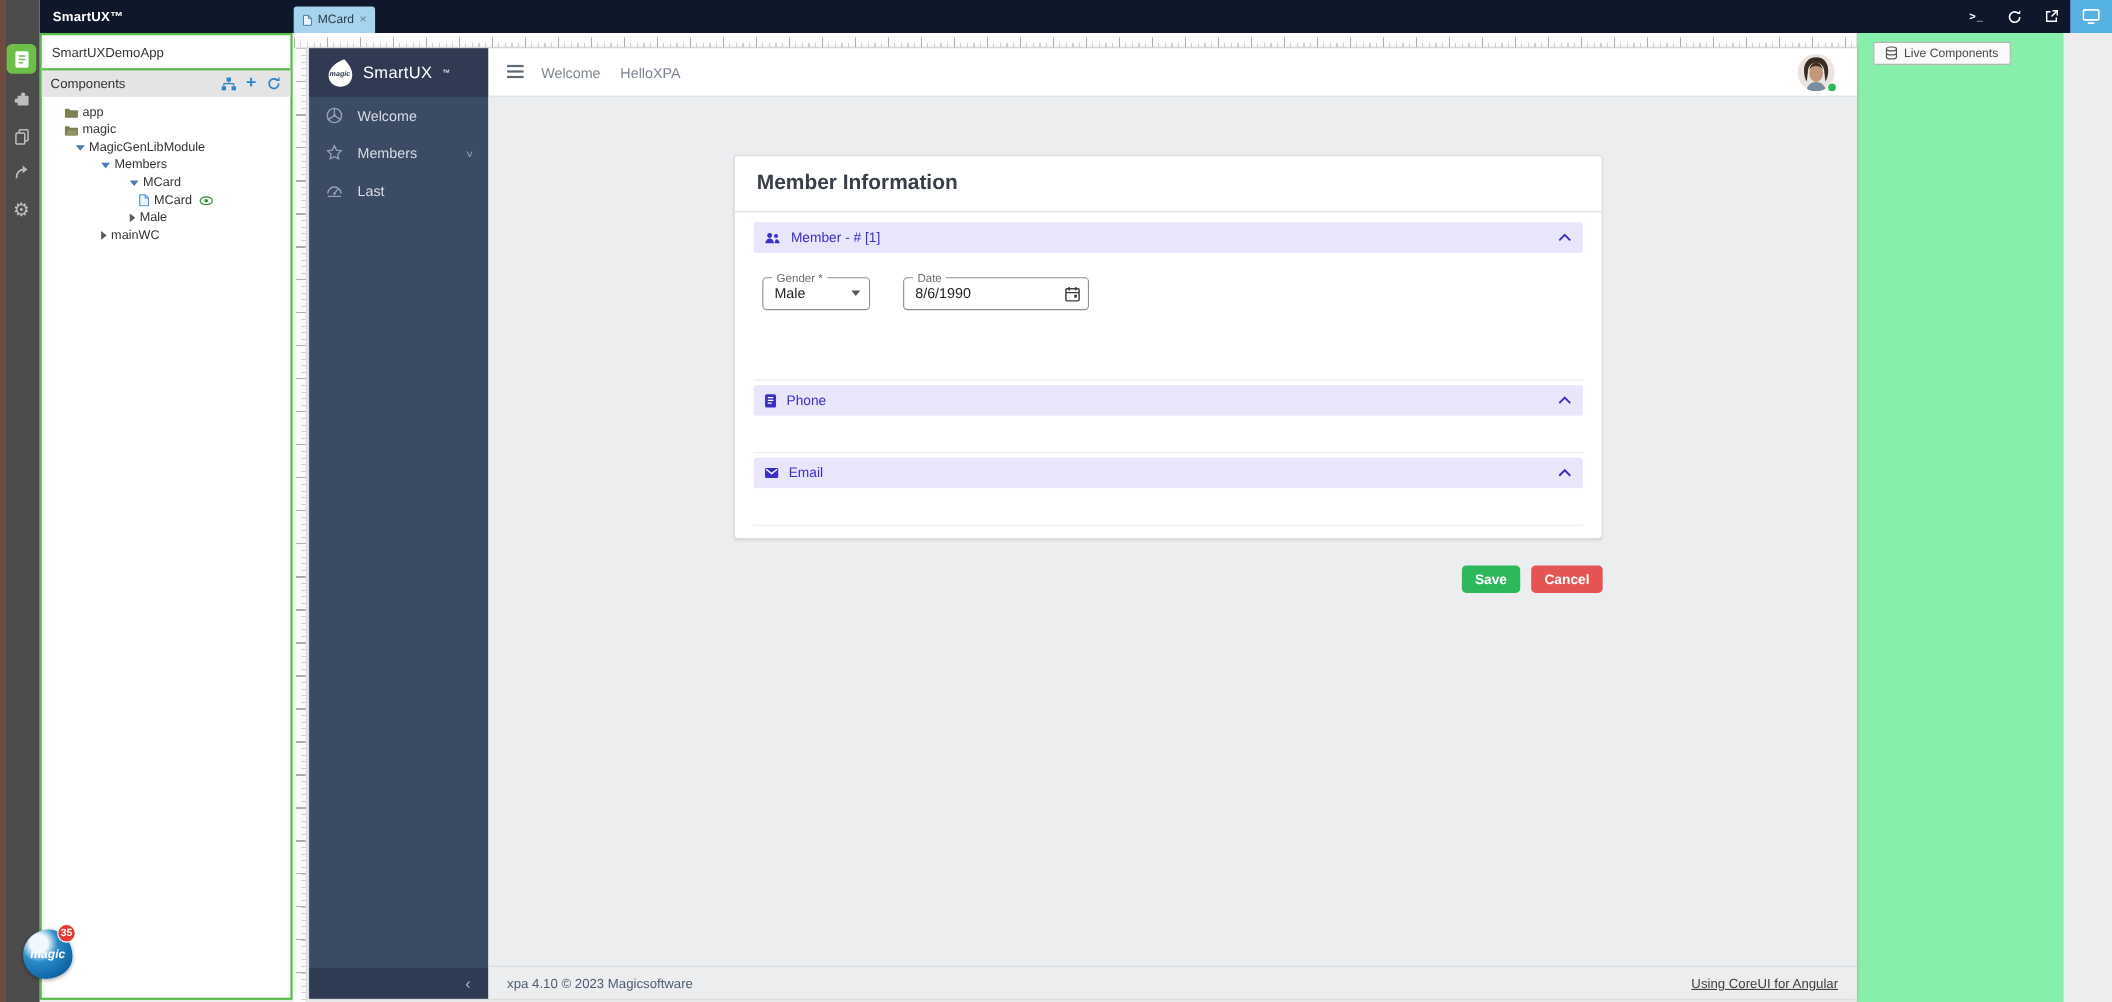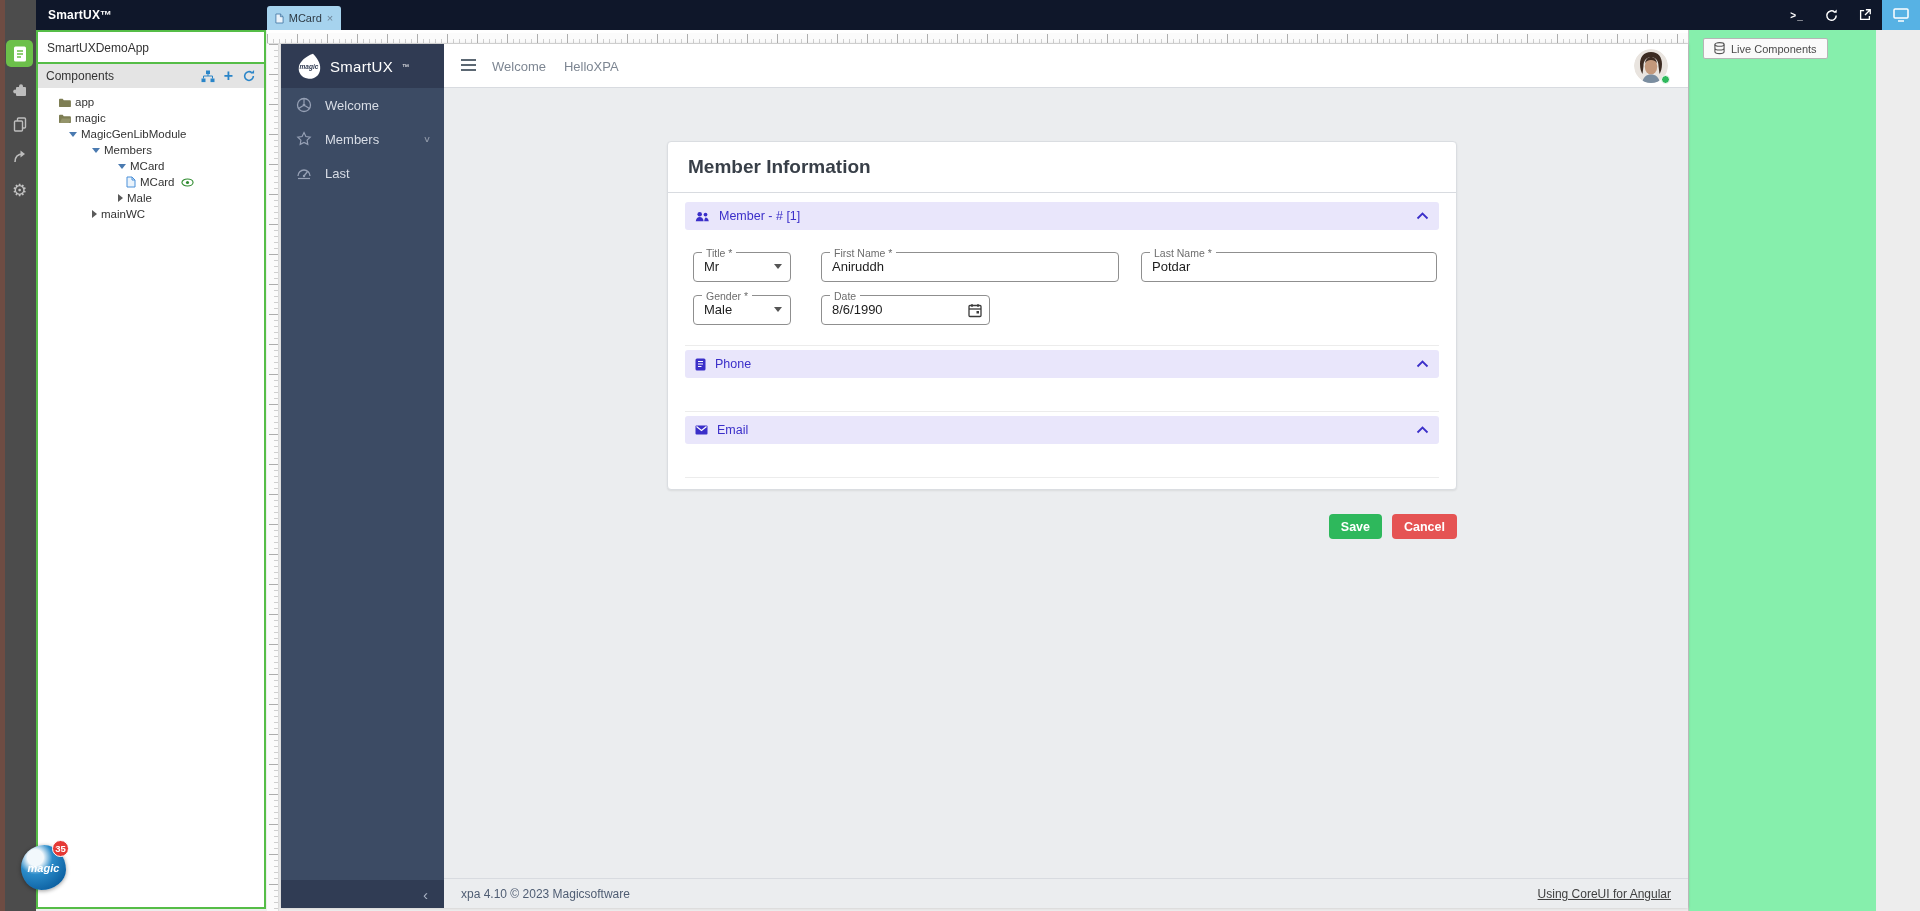--- a/index.html
+++ b/index.html
@@ -344,35 +344,20 @@
             <path d="M.8 10.5c.3-3 2-4.6 4.2-4.6s3.9 1.6 4.2 4.6z" fill="#3b2fc9"></path>
             <path d="M9.8 10.5c.2-2 1-3.6 1.4-3.9 1.8.1 3.2 1.5 3.5 3.9z" fill="#3b2fc9"></path>
           </svg>
           <span class="atitle">Member - # [1]</span>
           <svg width="13" height="8" viewBox="0 0 13 8">
               <path d="m1.5 6.5 5-5 5 5" fill="none" stroke="#3b2fc9" stroke-width="1.8"></path>
             </svg>
         </div>
 
         <div class="acc-body member-body">
-          <div class="frow">
-            <div class="field w-title">
-              <span class="flabel">Title *</span>
-              <div class="fval">Mr</div>
-              <span class="sel-arrow"></span>
-            </div>
-            <div class="field w-first">
-              <span class="flabel">First Name *</span>
-              <div class="fval">Aniruddh</div>
-            </div>
-            <div class="field w-last">
-              <span class="flabel">Last Name *</span>
-              <div class="fval">Potdar</div>
-            </div>
-          </div>
           <div class="frow">
             <div class="field w-title">
               <span class="flabel">Gender *</span>
               <div class="fval">Male</div>
               <span class="sel-arrow"></span>
             </div>
             <div class="field w-date">
               <span class="flabel">Date</span>
               <div class="fval">8/6/1990</div>
               <span class="cal">

